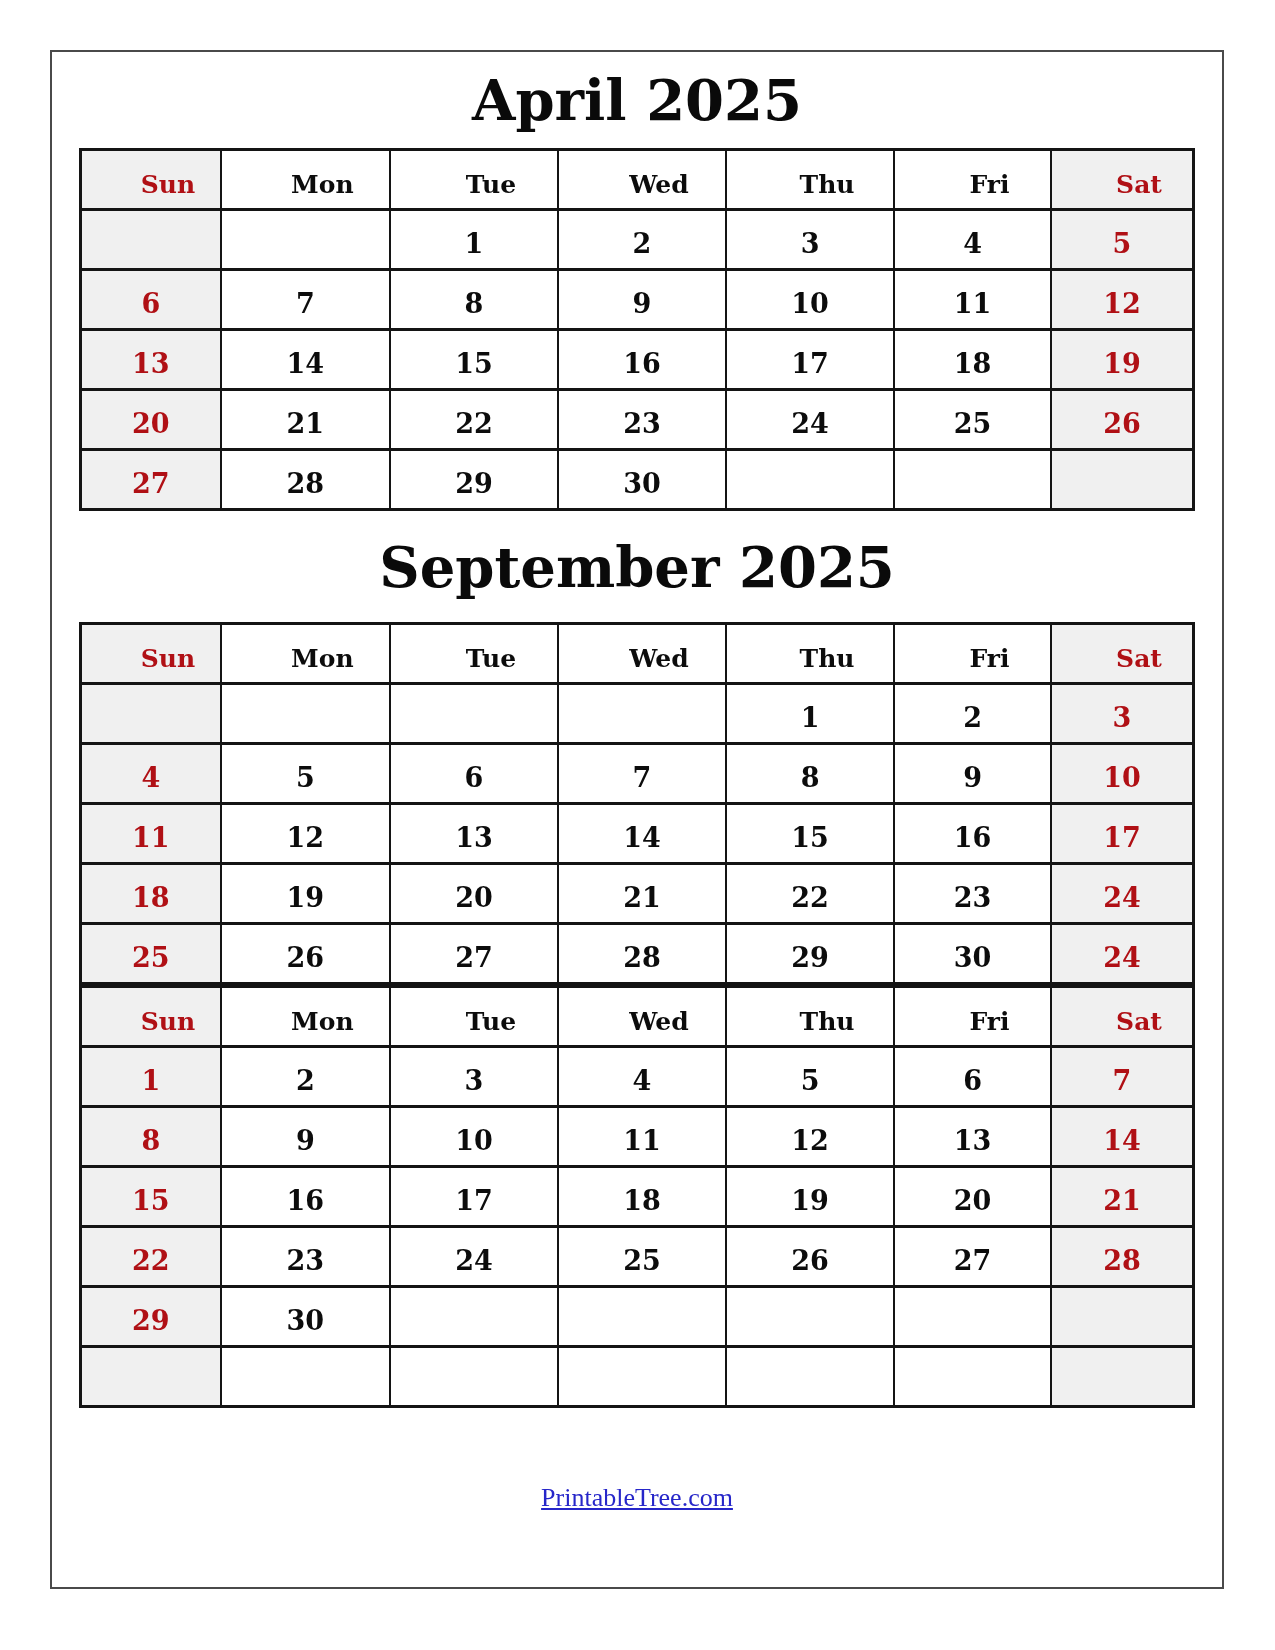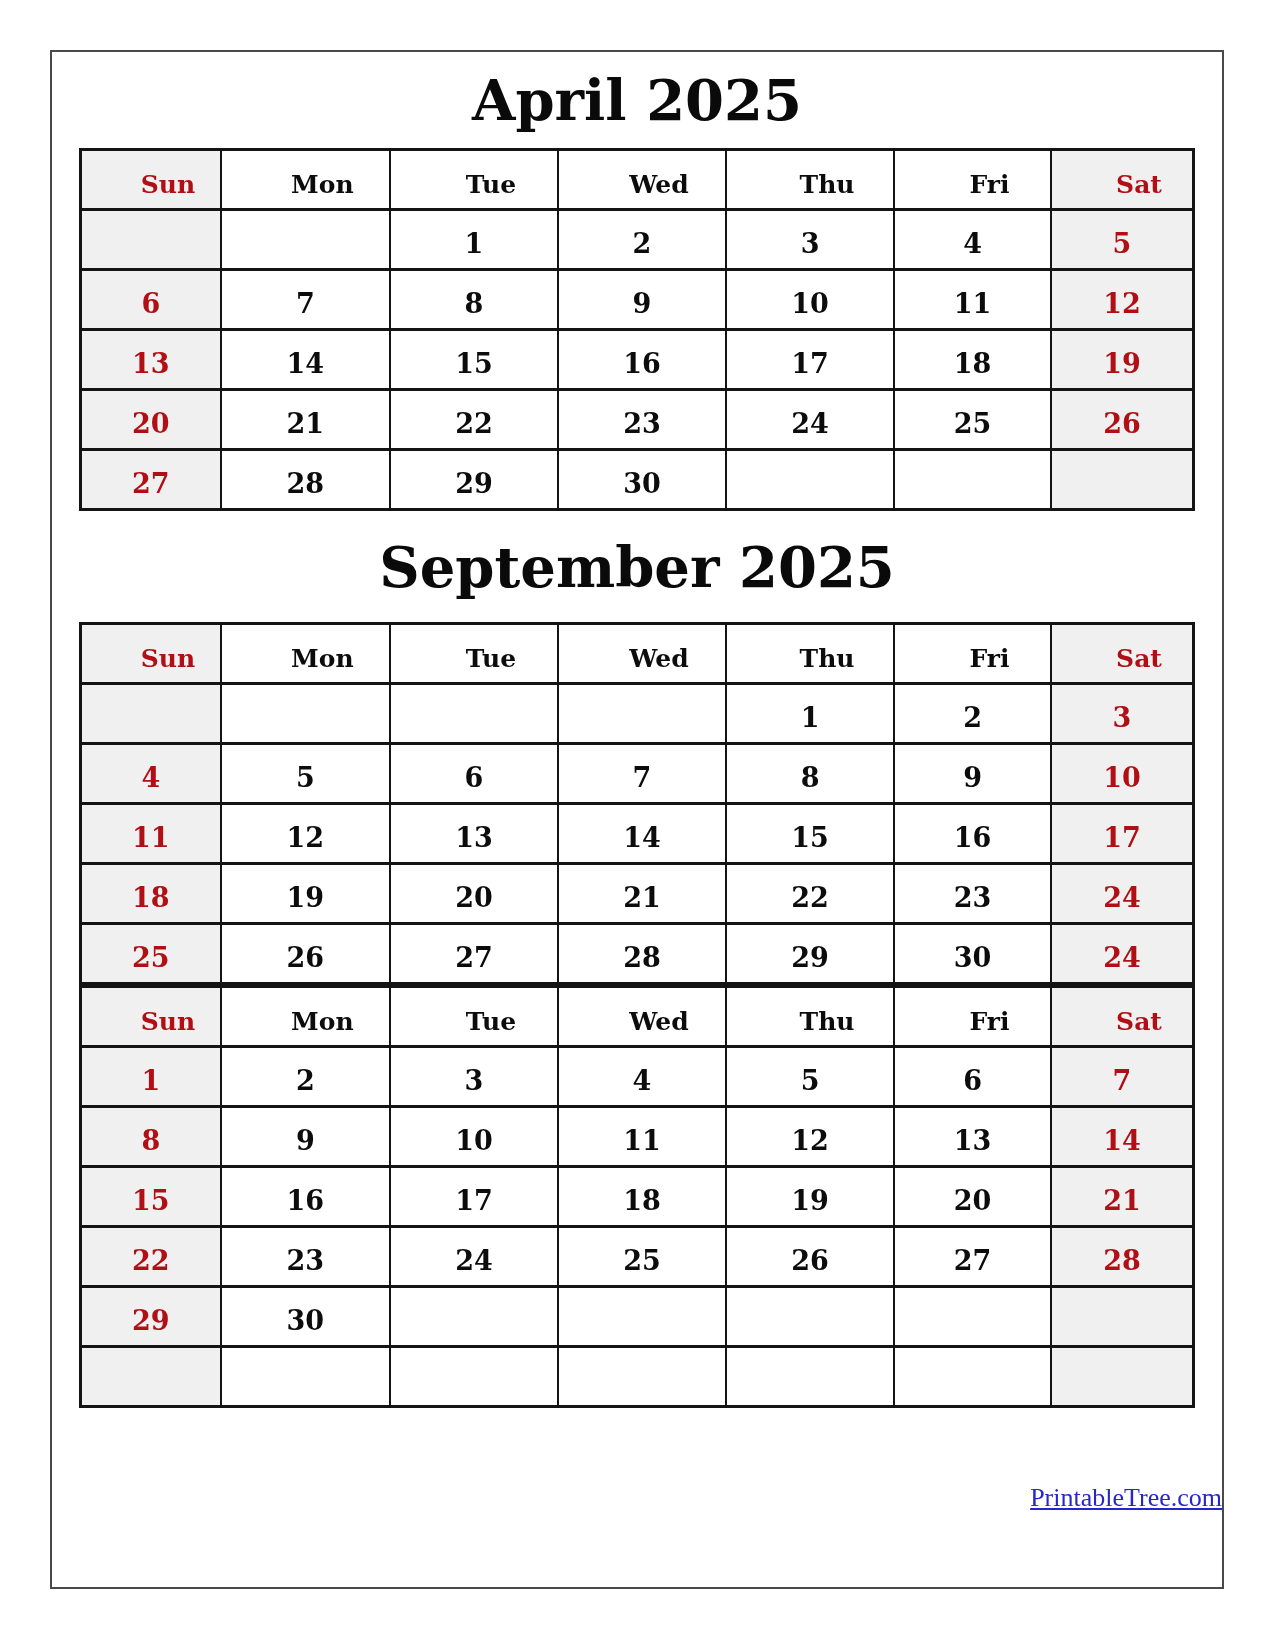--- a/index.html
+++ b/index.html
@@ -46,21 +46,21 @@
     border-right:2px solid var(--grid);
     height:60px;box-sizing:border-box;
     vertical-align:bottom;text-align:center;
     padding:0 4px 9px 4px;
     background:#ffffff;color:#0c0c0c;
   }
   table.cal th{font-size:25px;font-weight:bold;padding-left:38px;}
   table.cal td{font-size:27px;font-weight:bold;}
   table.cal .weekend{background:var(--weekend-bg);color:var(--red);}
   .footer-band{
-    flex:1;display:flex;align-items:center;justify-content:flex-end;
+    flex:1;display:flex;align-items:center;justify-content:center;
   }
   .footer-band a{
     color:var(--link);font-size:26px;text-decoration:underline;
     font-family:"Liberation Serif","DejaVu Serif",serif;cursor:pointer;
   }
 </style>
 </head>
 <body>
 
 <div class="page">

